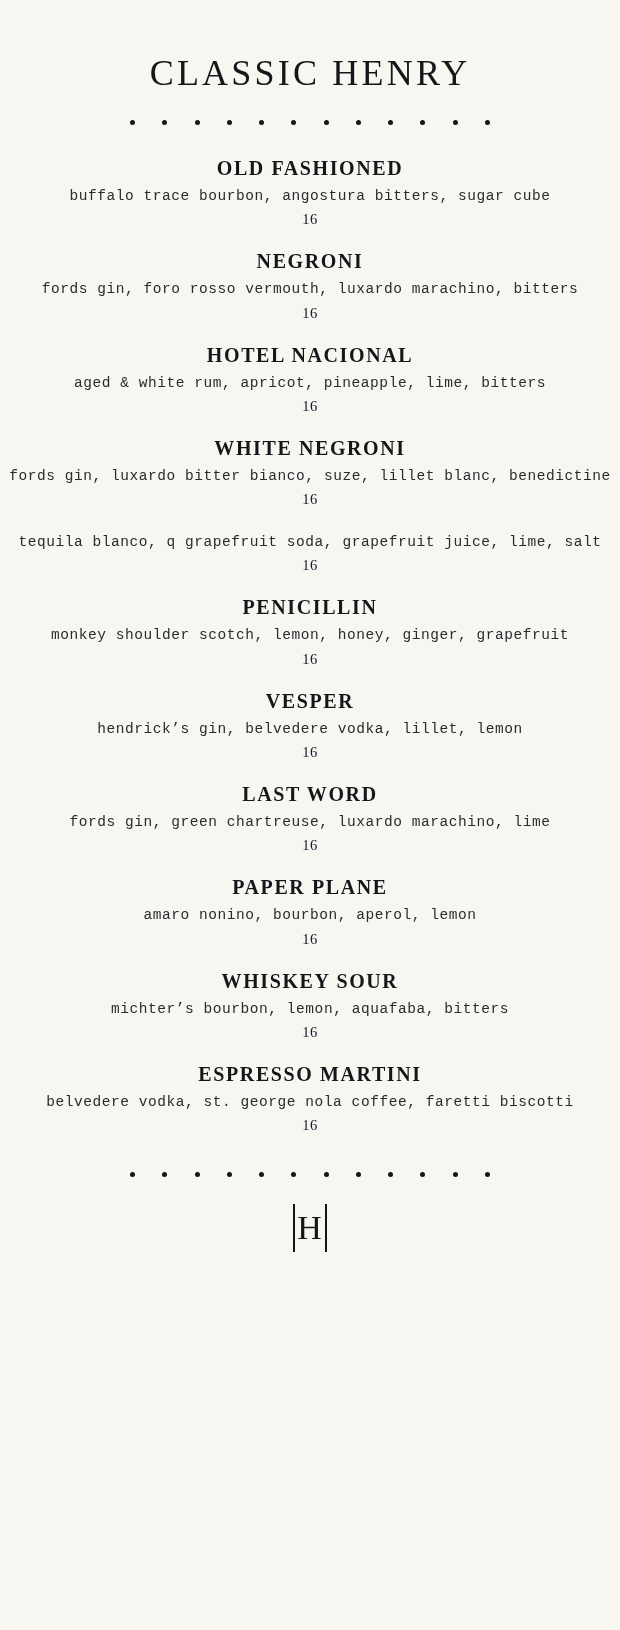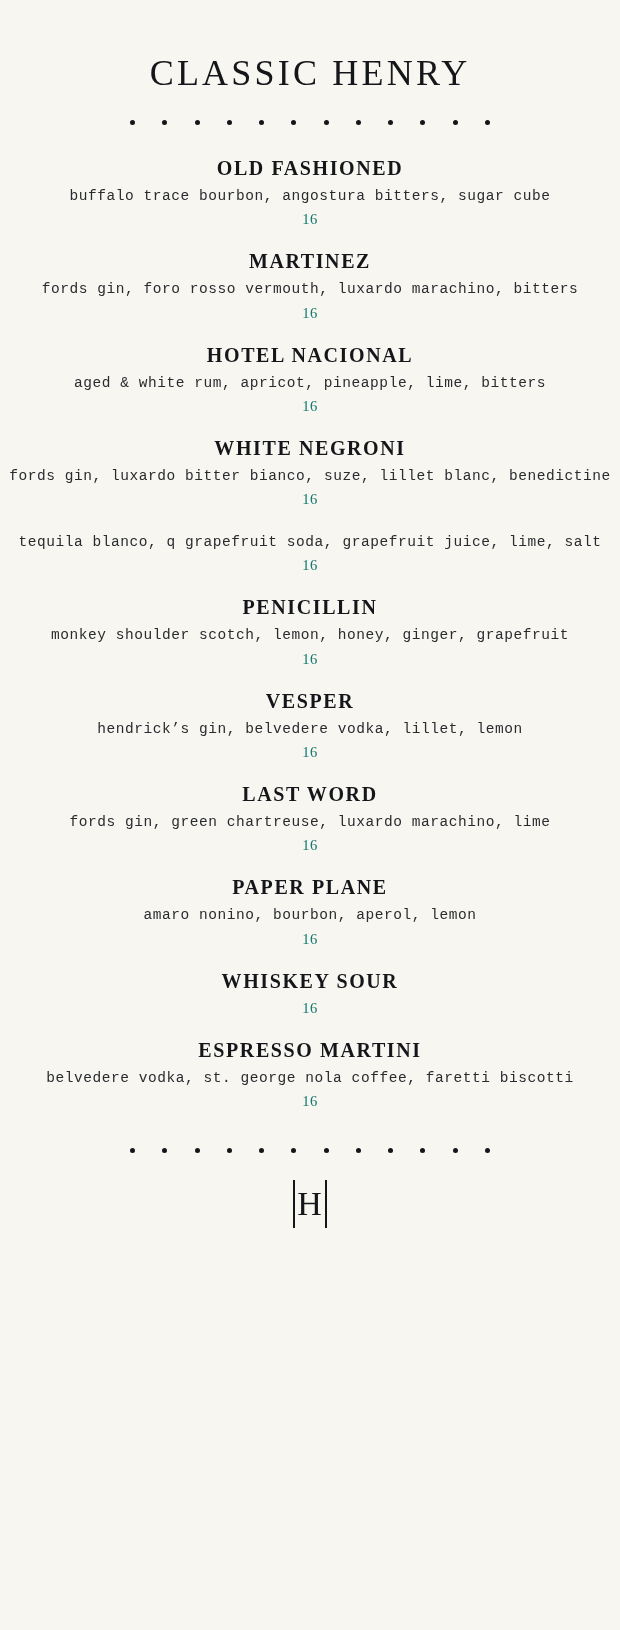--- a/index.html
+++ b/index.html
@@ -72,21 +72,21 @@
     font-size: 14.5px;
     letter-spacing: 0.55px;
     color: #2a2b2f;
     margin-top: 4px;
     line-height: 1.4;
   }
   .item-price {
     font-family: "Liberation Serif", serif;
     font-size: 14.5px;
     letter-spacing: 0.6px;
-    color: #0f766e;
+    color: #0f172a;
     margin-top: 5px;
   }
   .dot-rule.bottom {
     margin-top: 18px;
   }
   .monogram {
     margin-top: 34px;
     font-family: "Liberation Serif", serif;
     font-size: 34px;
     letter-spacing: 1px;
@@ -127,21 +127,21 @@
       <span class="dot"></span>
     </div>
 
   <div class="items">
       <div class="item">
         <div class="item-name">OLD FASHIONED</div>
         <div class="item-desc">buffalo trace bourbon, angostura bitters, sugar cube</div>
         <div class="item-price">16</div>
       </div>
       <div class="item">
-        <div class="item-name">MARTINEZ</div>
+        <div class="item-name">NEGRONI</div>
         <div class="item-desc">fords gin, foro rosso vermouth, luxardo marachino, bitters</div>
         <div class="item-price">16</div>
       </div>
       <div class="item">
         <div class="item-name">HOTEL NACIONAL</div>
         <div class="item-desc">aged &amp; white rum, apricot, pineapple, lime, bitters</div>
         <div class="item-price">16</div>
       </div>
       <div class="item">
         <div class="item-name">WHITE NEGRONI</div>
@@ -167,20 +167,21 @@
         <div class="item-desc">fords gin, green chartreuse, luxardo marachino, lime</div>
         <div class="item-price">16</div>
       </div>
       <div class="item">
         <div class="item-name">PAPER PLANE</div>
         <div class="item-desc">amaro nonino, bourbon, aperol, lemon</div>
         <div class="item-price">16</div>
       </div>
       <div class="item">
         <div class="item-name">WHISKEY SOUR</div>
+        <div class="item-desc">michter’s bourbon, lemon, aquafaba, bitters</div>
         <div class="item-price">16</div>
       </div>
       <div class="item">
         <div class="item-name">ESPRESSO MARTINI</div>
         <div class="item-desc">belvedere vodka, st. george nola coffee, faretti biscotti</div>
         <div class="item-price">16</div>
       </div>
     </div>
 
   <div class="dot-rule bottom">

